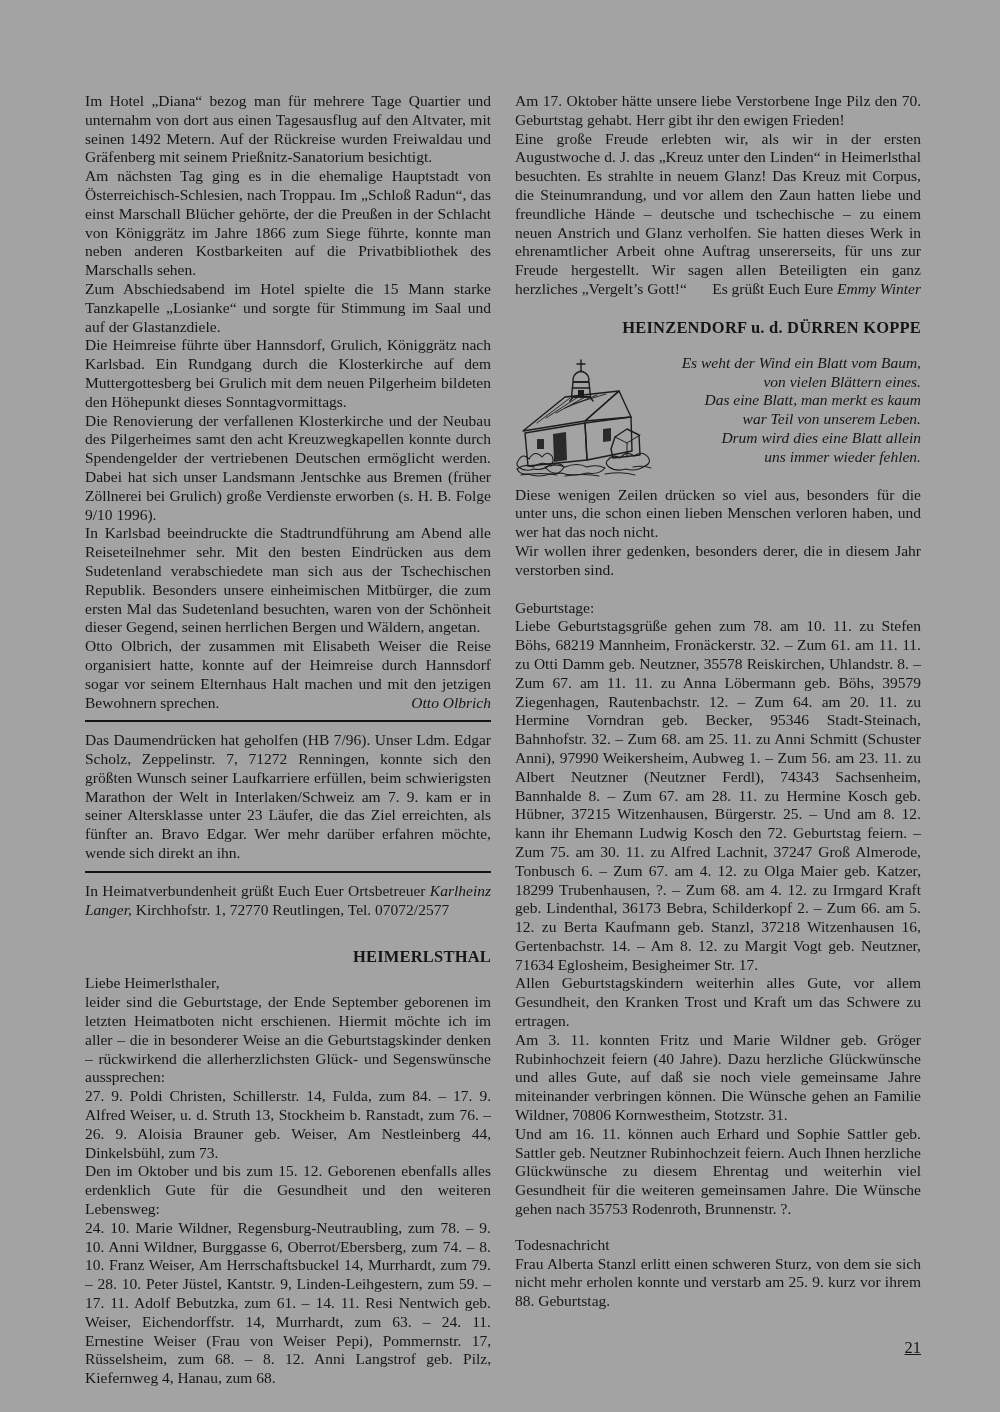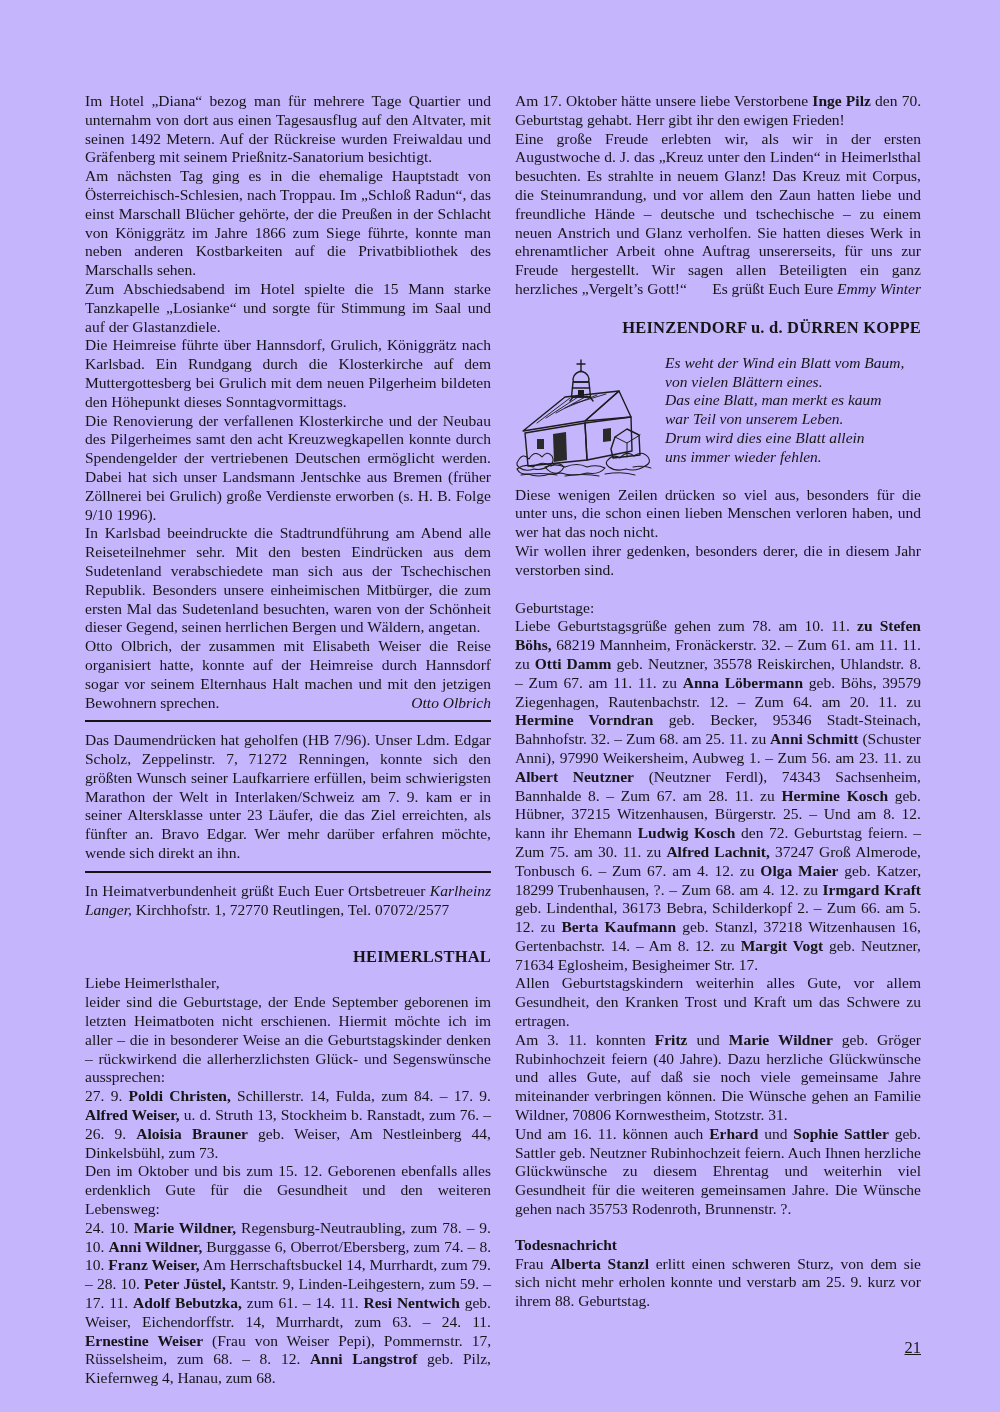--- a/index.html
+++ b/index.html
@@ -3,45 +3,45 @@
 <meta charset="utf-8">
 <style>
   html,body{margin:0;padding:0;}
   body{
     width:1000px;height:1412px;
     background:#ffffff;
     font-family:"Liberation Serif", serif;
     color:#161616;
     position:relative;
   }
-  .page{position:absolute;inset:0;background:#c4b5fd;overflow:hidden;}
+  .page{position:absolute;inset:0;background:#a3a3a3;overflow:hidden;}
   .col{
     position:absolute;top:92px;width:406px;
     font-size:15.5px;line-height:18.8px;
   }
   #col-left{left:85px;}
   #col-right{left:515px;}
   p.para{margin:0;text-align:justify;hyphens:auto;-webkit-hyphens:auto;}
   p.para.left-align{text-align:left;}
-  .b{font-weight:700;}
+  .b{font-weight:400;}
   .i{font-style:italic;}
   .r{font-style:normal;font-weight:400;}
   .sig{float:right;}
   .rule{border:0;border-top:2px solid #141414;height:0;margin:8px 0 9px 0;}
   h2.heading{
     font-size:16.5px;line-height:19px;font-weight:700;
     text-align:right;margin:11px 0 8px 0;
     letter-spacing:.2px;
   }
   .figure{display:flex;margin:2px 0 2px 0;}
   .fig-art{flex:0 0 150px;padding-top:12px;}
   .fig-text{flex:1;}
   .fig-intro{margin:0;}
   .poem{font-style:italic;margin-top:9px;}
-  .poem div{white-space:nowrap;}
+  .poem div{white-space:nowrap;text-align:right;}
   .page-number{
     position:absolute;left:515px;top:1338px;width:406px;
     text-align:right;font-size:16.5px;text-decoration:underline;
   }
 </style>
 </head>
 <body>
 
 <div class="page">
   <div class="col" id="col-left" lang="de">

